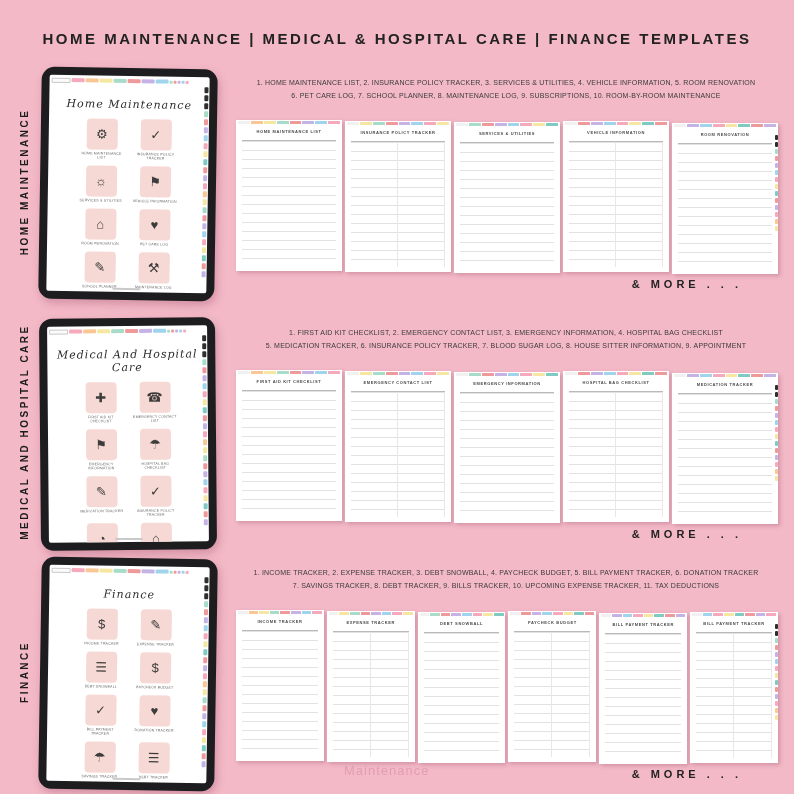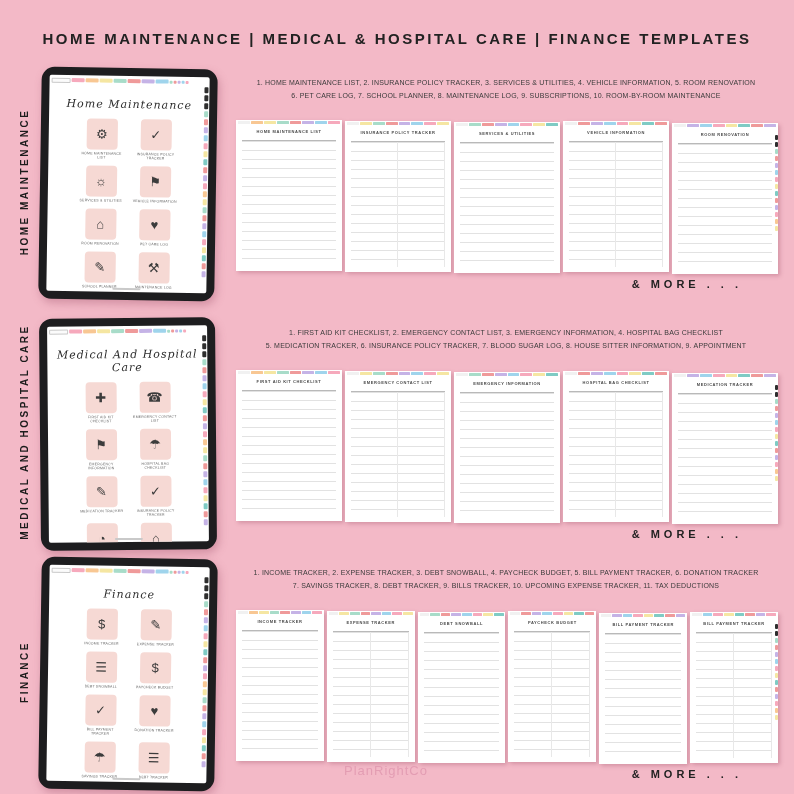--- a/index.html
+++ b/index.html
@@ -672,13 +672,13 @@
               <div class="edge-chip" style="background: rgb(248, 199, 147);"></div>
               <div class="edge-chip" style="background: rgb(245, 230, 162);"></div>
             </div>
           </div>
         </div>
       <div class="more-label">&amp; MORE . . .</div>
     </div>
   </div>
 </div>
 
-<div class="watermark">PlanRightCo</div>
+<div class="watermark">Maintenance</div>
 
 </body></html>

